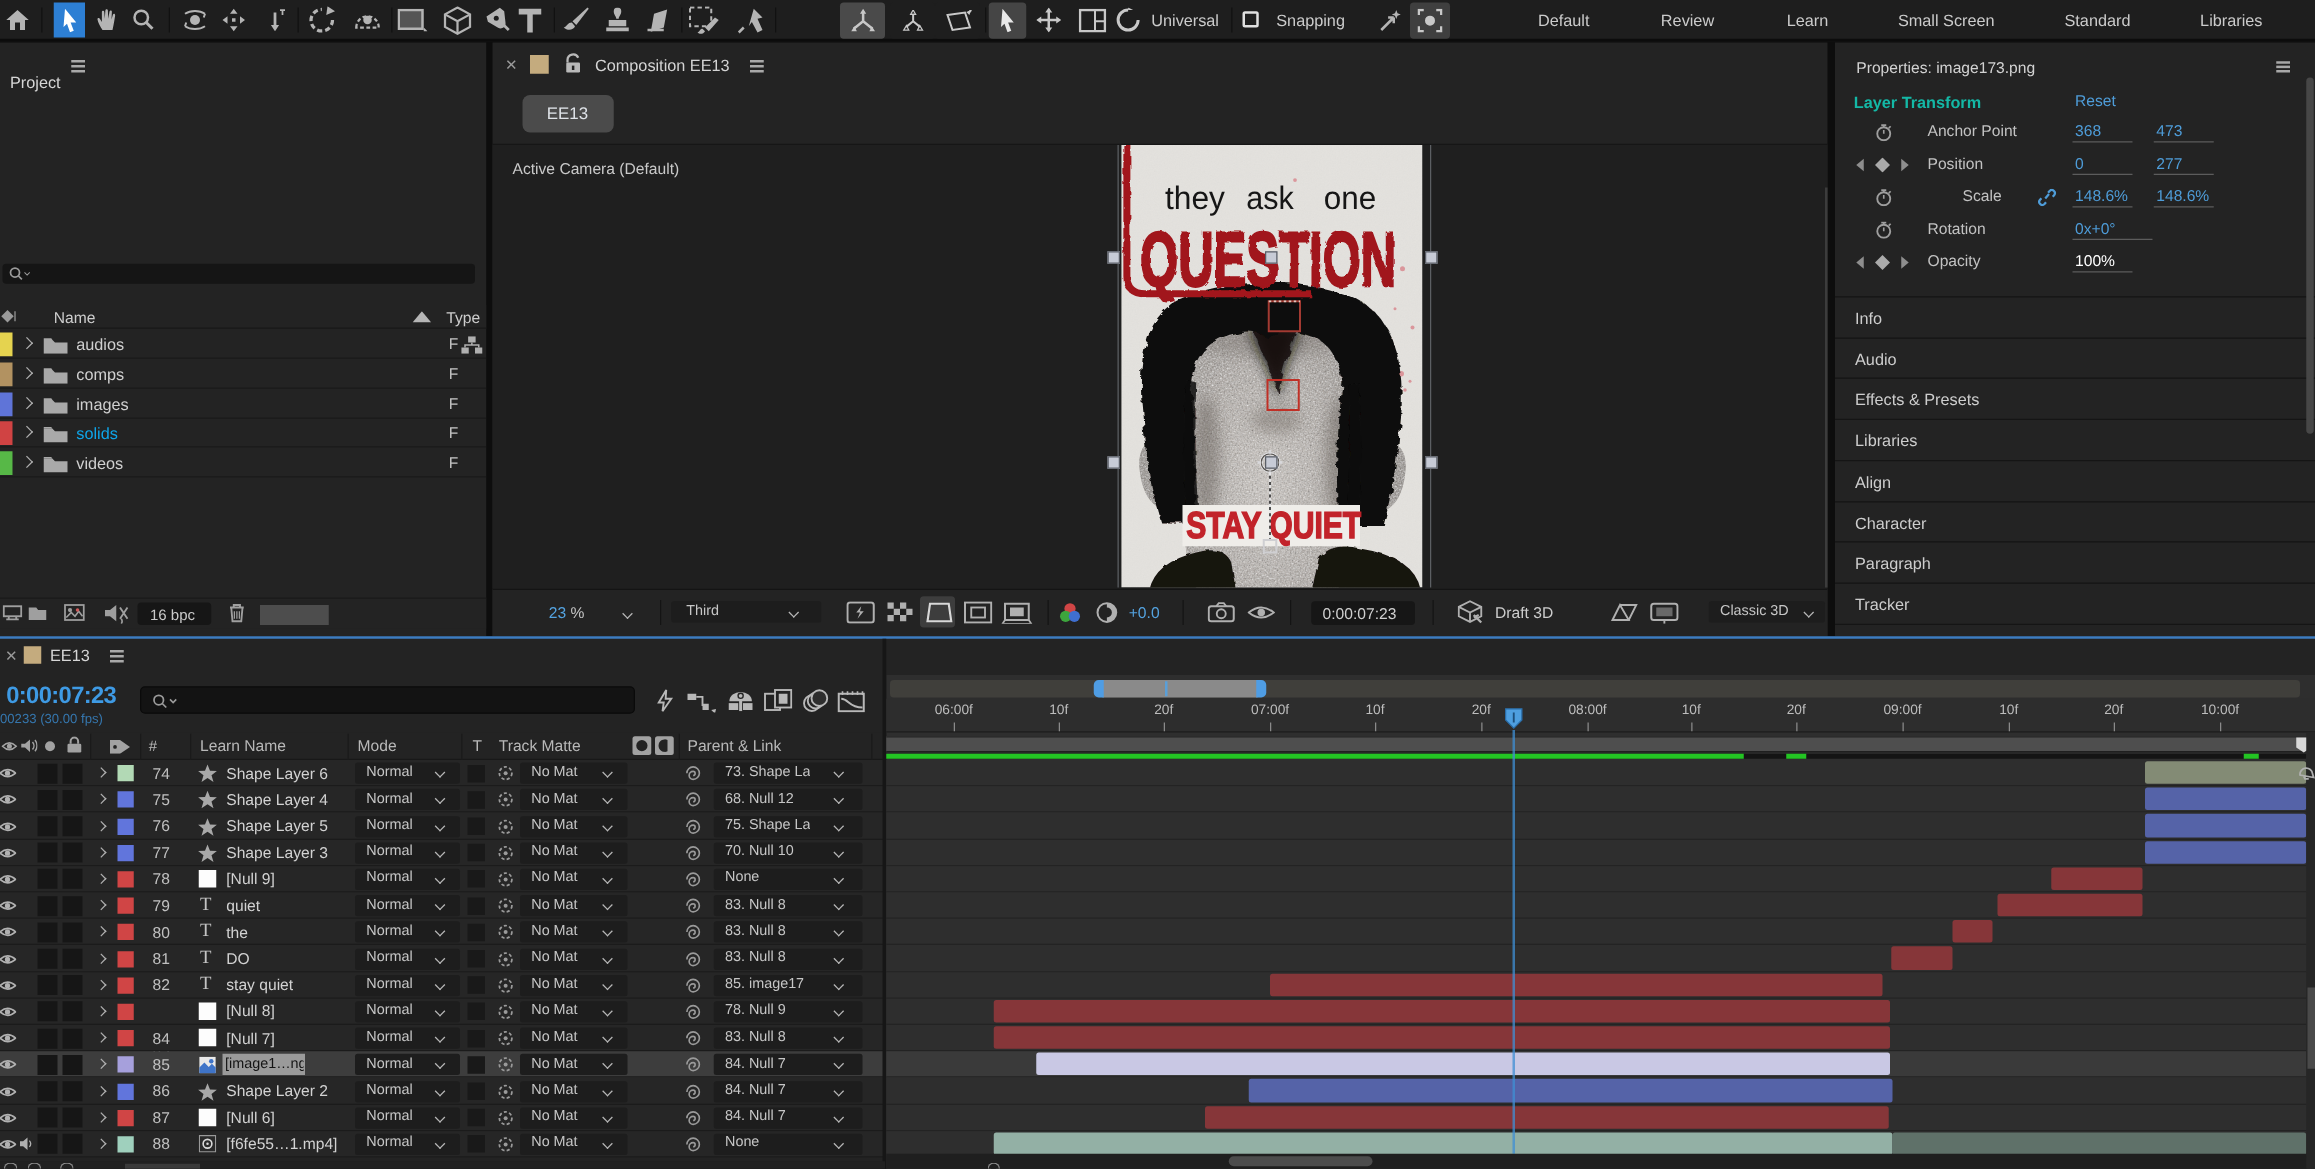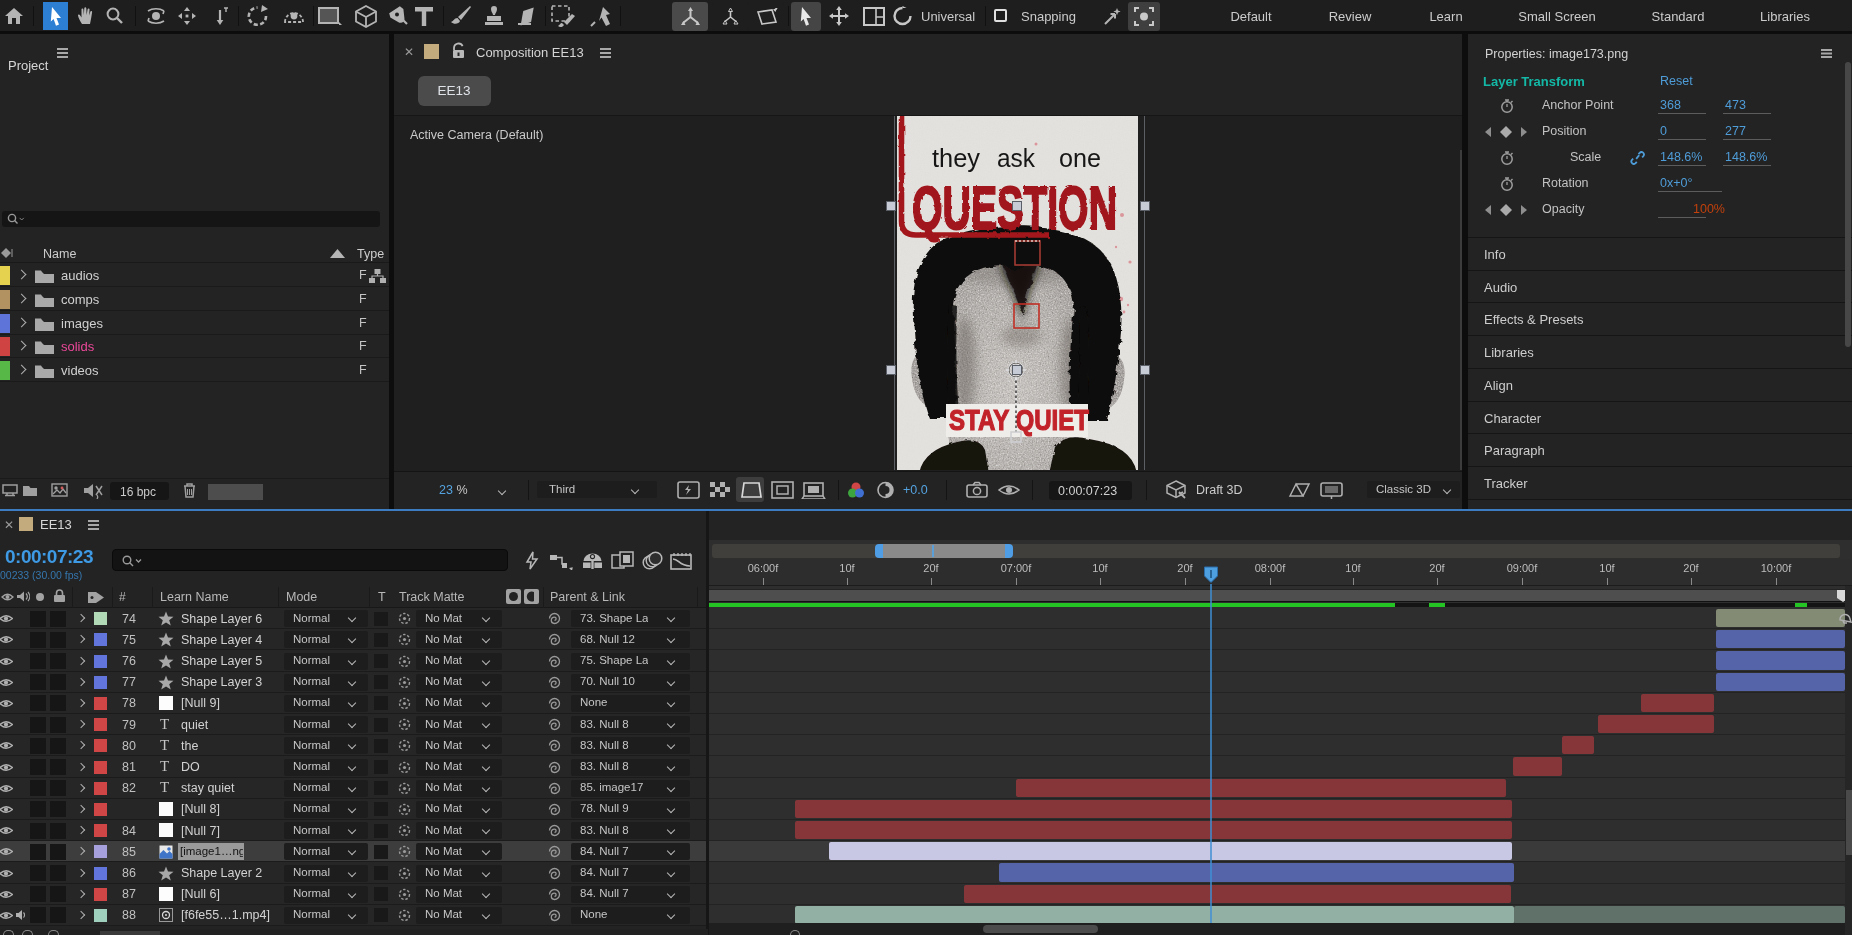--- a/index.html
+++ b/index.html
@@ -203,21 +203,21 @@
   </svg>
 <div class="txt" style="left:61px;top:315.6px;font-size:13px;color:#d0d0d0;">images</div>
 <div class="txt" style="left:359px;top:315.6px;font-size:12.5px;color:#c4c4c4;">F</div>
 <div class="abs" style="left:0;top:335.40000000000003px;width:389px;height:23px;border-bottom:1px solid #1a1a1a;"></div>
 <div class="abs" style="left:0;top:337.40000000000003px;width:10px;height:19px;background:#d04343;"></div>
 <div class="abs" style="left:18px;top:342.40000000000003px;font-size:0;line-height:0;"><span class="chev" style="transform:rotate(-45deg);"></span></div>
 <svg class="abs" style="left:34px;top:340.40000000000003px" width="21" height="14" viewBox="0 0 21 14">
     <path d="M1 3 h7 l2 2 h10 v9 h-19 Z" fill="#a9a9a9"></path>
     <path d="M1 3 v-1.5 h6 l1 1.5" fill="#a9a9a9"></path>
   </svg>
-<div class="txt" style="left:61px;top:339.40000000000003px;font-size:13px;color:#ec4899;">solids</div>
+<div class="txt" style="left:61px;top:339.40000000000003px;font-size:13px;color:#0ea5e9;">solids</div>
 <div class="txt" style="left:359px;top:339.40000000000003px;font-size:12.5px;color:#c4c4c4;">F</div>
 <div class="abs" style="left:0;top:359.20000000000005px;width:389px;height:23px;border-bottom:1px solid #1a1a1a;"></div>
 <div class="abs" style="left:0;top:361.20000000000005px;width:10px;height:19px;background:#57b847;"></div>
 <div class="abs" style="left:18px;top:366.20000000000005px;font-size:0;line-height:0;"><span class="chev" style="transform:rotate(-45deg);"></span></div>
 <svg class="abs" style="left:34px;top:364.20000000000005px" width="21" height="14" viewBox="0 0 21 14">
     <path d="M1 3 h7 l2 2 h10 v9 h-19 Z" fill="#a9a9a9"></path>
     <path d="M1 3 v-1.5 h6 l1 1.5" fill="#a9a9a9"></path>
   </svg>
 <div class="txt" style="left:61px;top:363.20000000000005px;font-size:13px;color:#d0d0d0;">videos</div>
 <div class="txt" style="left:359px;top:363.20000000000005px;font-size:12.5px;color:#c4c4c4;">F</div>
@@ -511,21 +511,21 @@
   </svg>
 <div class="txt" style="left:1542px;top:176px;font-size:12.5px;color:#c2c2c2;">Rotation</div>
 <div class="txt" style="left:1660px;top:176px;font-size:12.5px;color:#4e9cd8;">0x+0°</div>
 <div class="abs" style="left:1658px;top:191px;width:64px;height:1px;background:#5c5c5c;"></div>
 <svg class="abs" style="left:1484px;top:204px" width="44" height="12" viewBox="0 0 44 12">
     <path d="M7 1 L1 6 L7 11 Z" fill="#8e8e8e"></path>
     <path d="M22 0 L28 6 L22 12 L16 6 Z" fill="#aaaaaa"></path>
     <path d="M37 1 L43 6 L37 11 Z" fill="#8e8e8e"></path>
   </svg>
 <div class="txt" style="left:1542px;top:202px;font-size:12.5px;color:#c2c2c2;">Opacity</div>
-<div class="txt" style="left:1660px;top:202px;font-size:12.5px;color:#c2410c;margin-left:33px;">100%</div>
+<div class="txt" style="left:1660px;top:202px;font-size:12.5px;color:#ffffff;">100%</div>
 <div class="abs" style="left:1658px;top:217px;width:48px;height:1px;background:#5c5c5c;"></div>
 <div class="abs" style="left:1468px;top:237px;width:384px;height:1px;background:#151515;"></div>
 <div class="txt" style="left:1484px;top:247px;font-size:13px;color:#cdcdcd;">Info</div>
 <div class="abs" style="left:1468px;top:269.7px;width:384px;height:1px;background:#151515;"></div>
 <div class="txt" style="left:1484px;top:279.7px;font-size:13px;color:#cdcdcd;">Audio</div>
 <div class="abs" style="left:1468px;top:302.4px;width:384px;height:1px;background:#151515;"></div>
 <div class="txt" style="left:1484px;top:312.4px;font-size:13px;color:#cdcdcd;">Effects &amp; Presets</div>
 <div class="abs" style="left:1468px;top:335.09999999999997px;width:384px;height:1px;background:#151515;"></div>
 <div class="txt" style="left:1484px;top:345.09999999999997px;font-size:13px;color:#cdcdcd;">Libraries</div>
 <div class="abs" style="left:1468px;top:367.79999999999995px;width:384px;height:1px;background:#151515;"></div>

